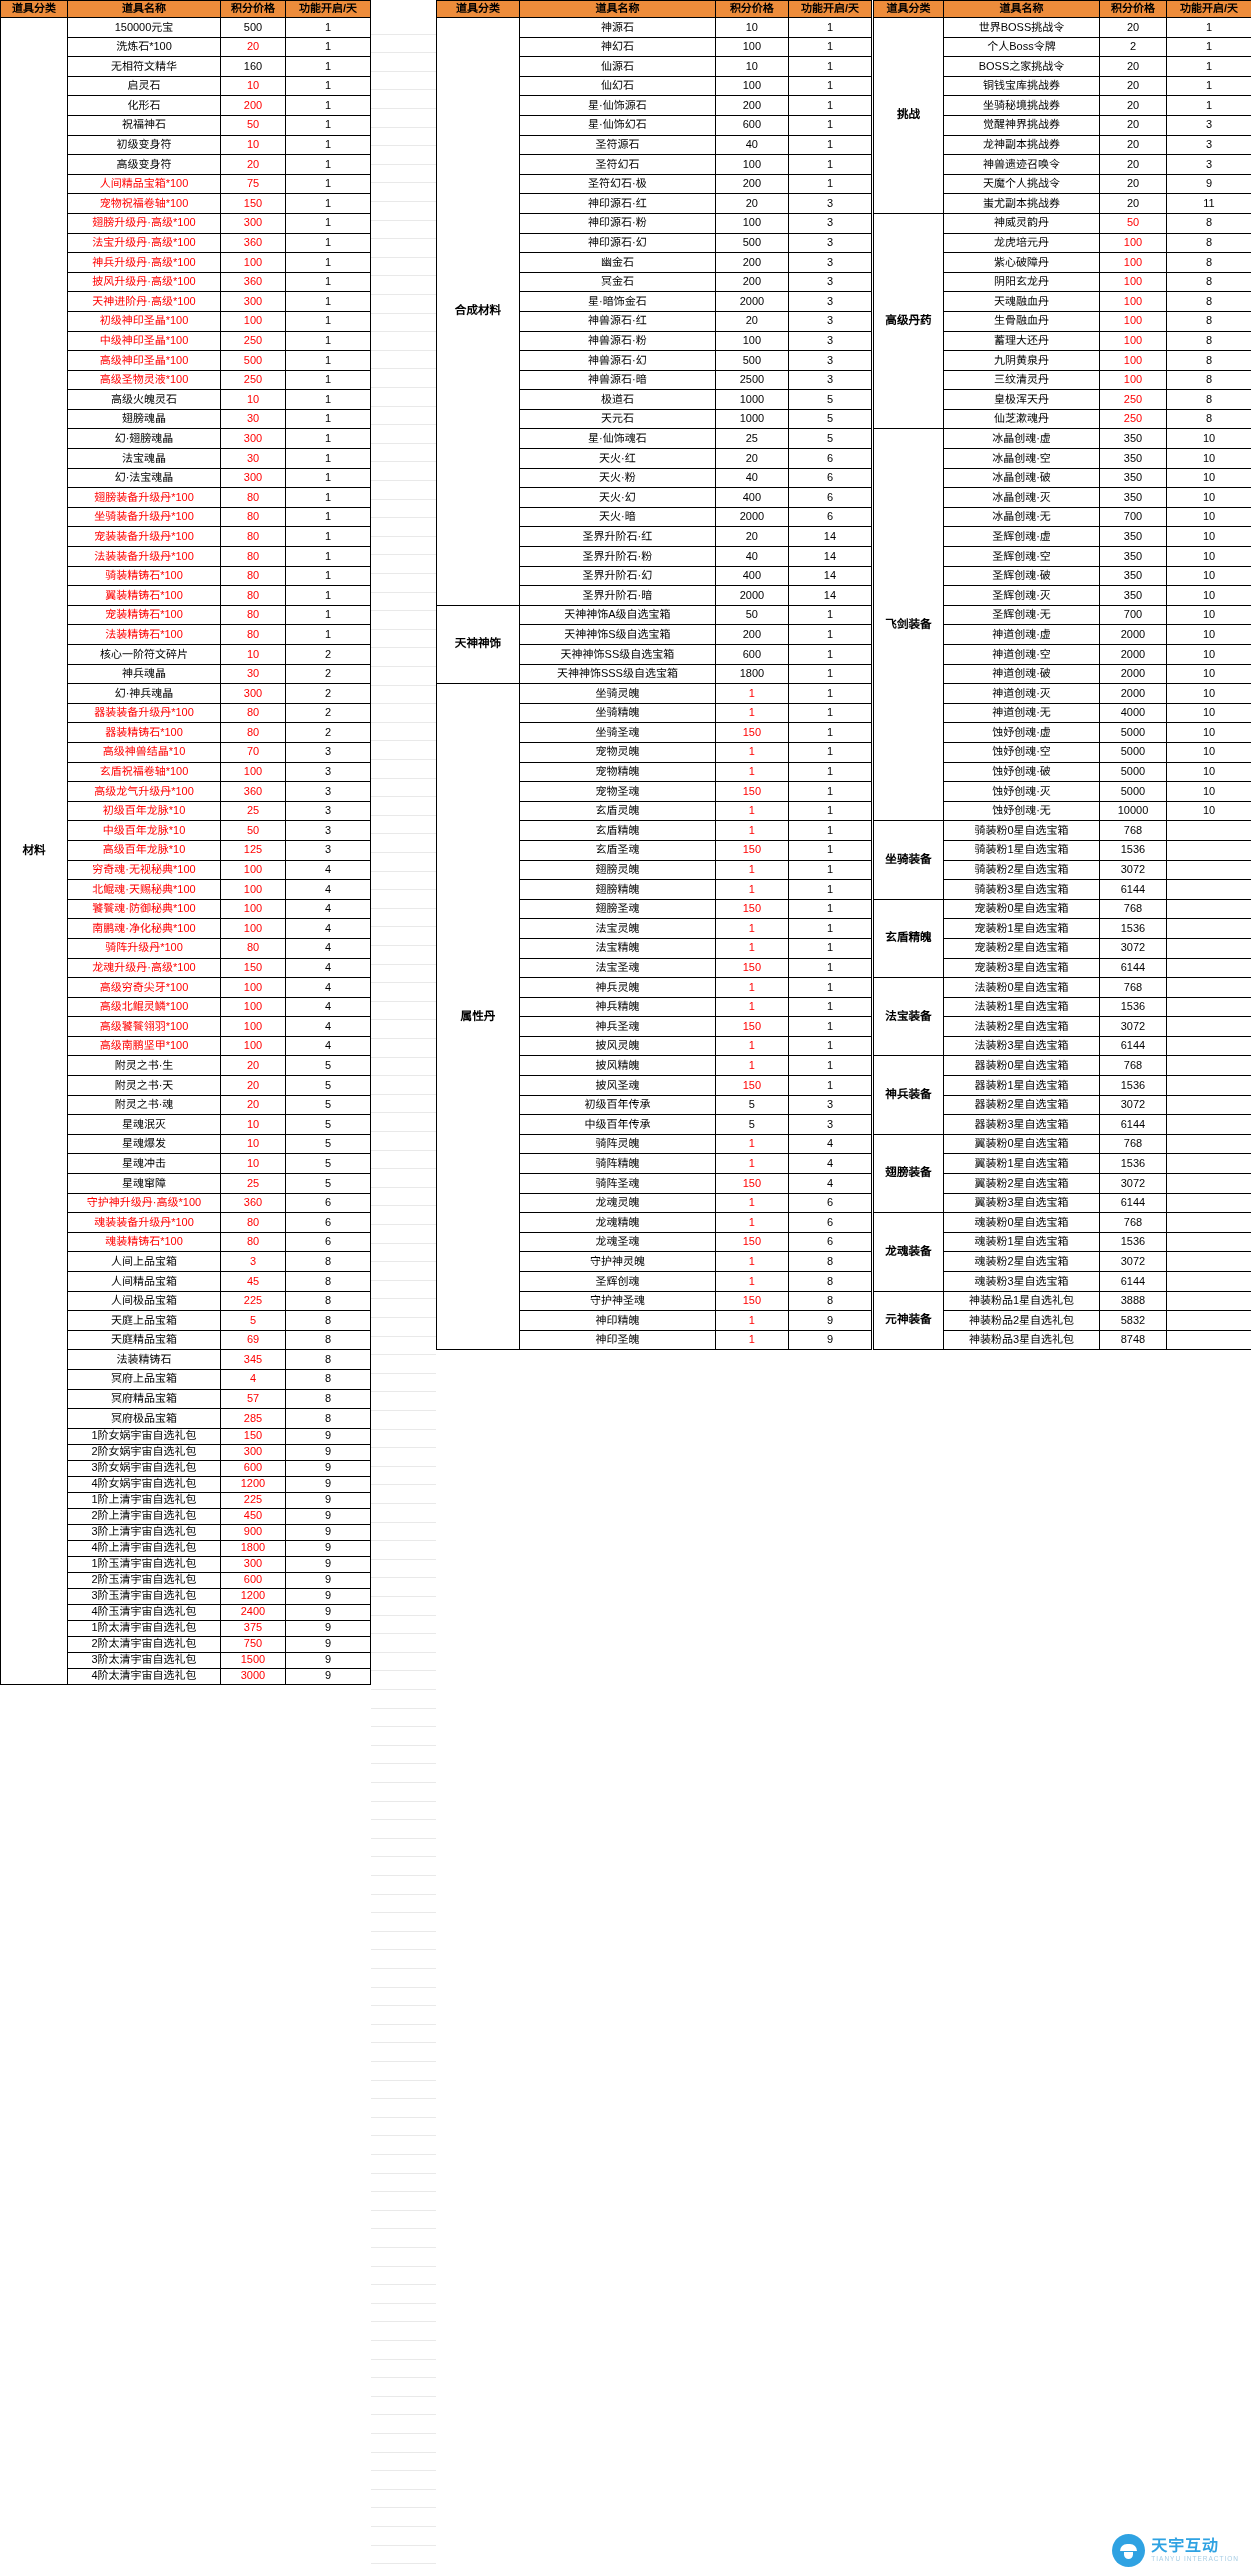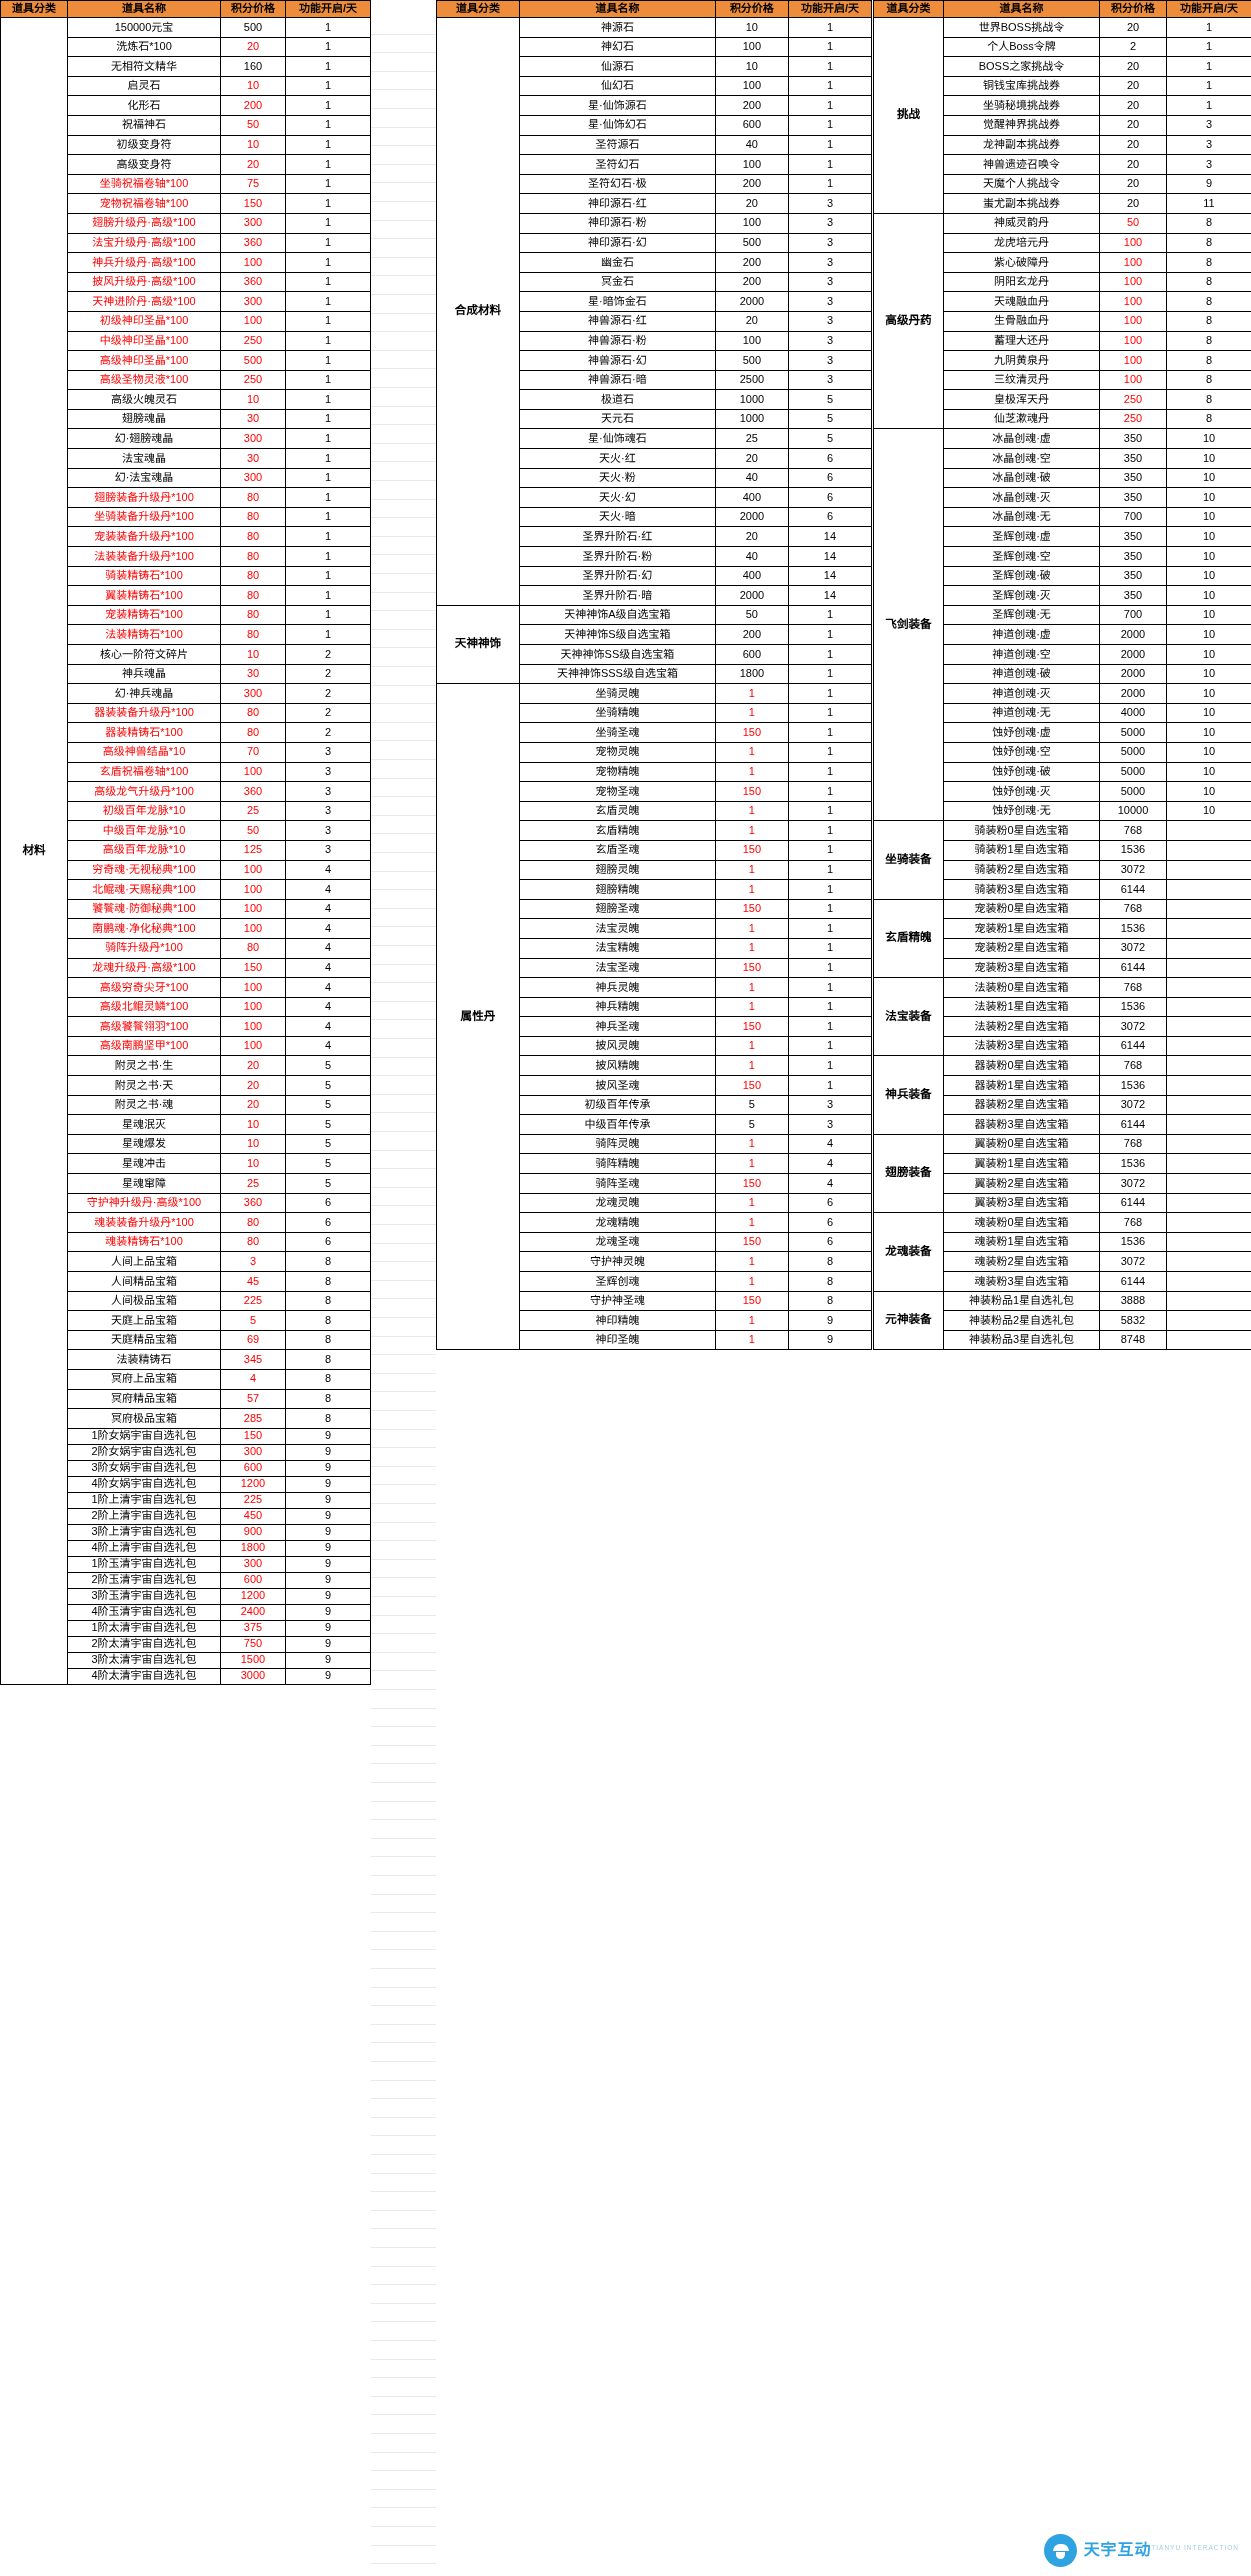--- a/index.html
+++ b/index.html
@@ -90,21 +90,21 @@
   }
   #watermark .wm-mark::before{
     content:"";position:absolute;left:8.4px;top:10.2px;
     width:16.7px;height:7.4px;border-radius:8.4px 8.4px 0 0;
     background:#fff;
   }
   #watermark .wm-mark::after{
     content:"";position:absolute;left:12px;top:18.6px;
     width:9.3px;height:6.5px;background:#fff;border-radius:0 0 4.6px 4.6px;
   }
-  #watermark .wm-text{display:flex;line-height:1;}
+  #watermark .wm-text{display:flex;flex-direction:column;line-height:1;}
   #watermark .wm-cn{font-size:16px;font-weight:bold;color:#1E9BE0;letter-spacing:0.9px;}
   #watermark .wm-en{font-size:6.5px;color:#9ec8e2;letter-spacing:1px;margin-top:2.8px;}
 </style>
 </head>
 <body>
 
 <div class="gutter-grid" style="left:371px;width:65px;top:16px;"></div>
 <div class="gutter-grid" style="left:873px;width:0px;top:16px;"></div>
 
 <div class="sheet" id="sheet-materials">
@@ -159,21 +159,21 @@
           <td class="name blk">初级变身符</td>
           <td class="num red">10</td>
           <td class="num blk">1</td>
         </tr>
         <tr>
           <td class="name blk">高级变身符</td>
           <td class="num red">20</td>
           <td class="num blk">1</td>
         </tr>
         <tr>
-          <td class="name red">坐骑祝福卷轴*100</td>
+          <td class="name red">人间精品宝箱*100</td>
           <td class="num red">75</td>
           <td class="num blk">1</td>
         </tr>
         <tr>
           <td class="name red">宠物祝福卷轴*100</td>
           <td class="num red">150</td>
           <td class="num blk">1</td>
         </tr>
         <tr>
           <td class="name red">翅膀升级丹·高级*100</td>

